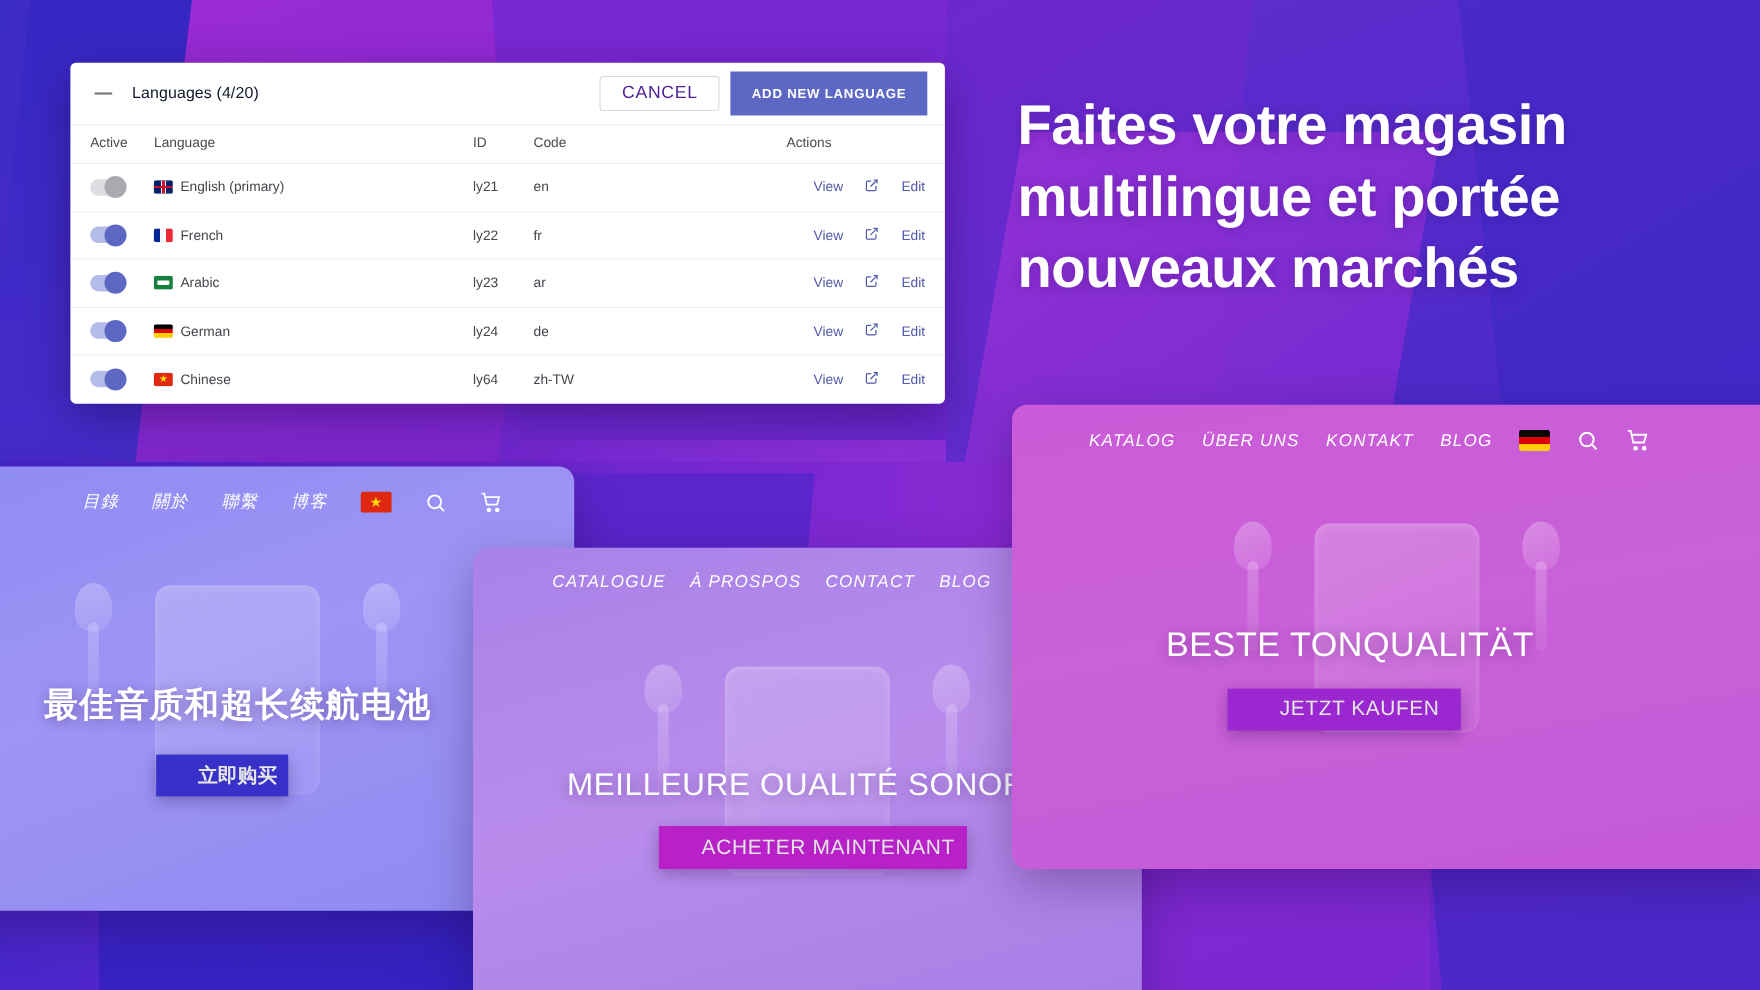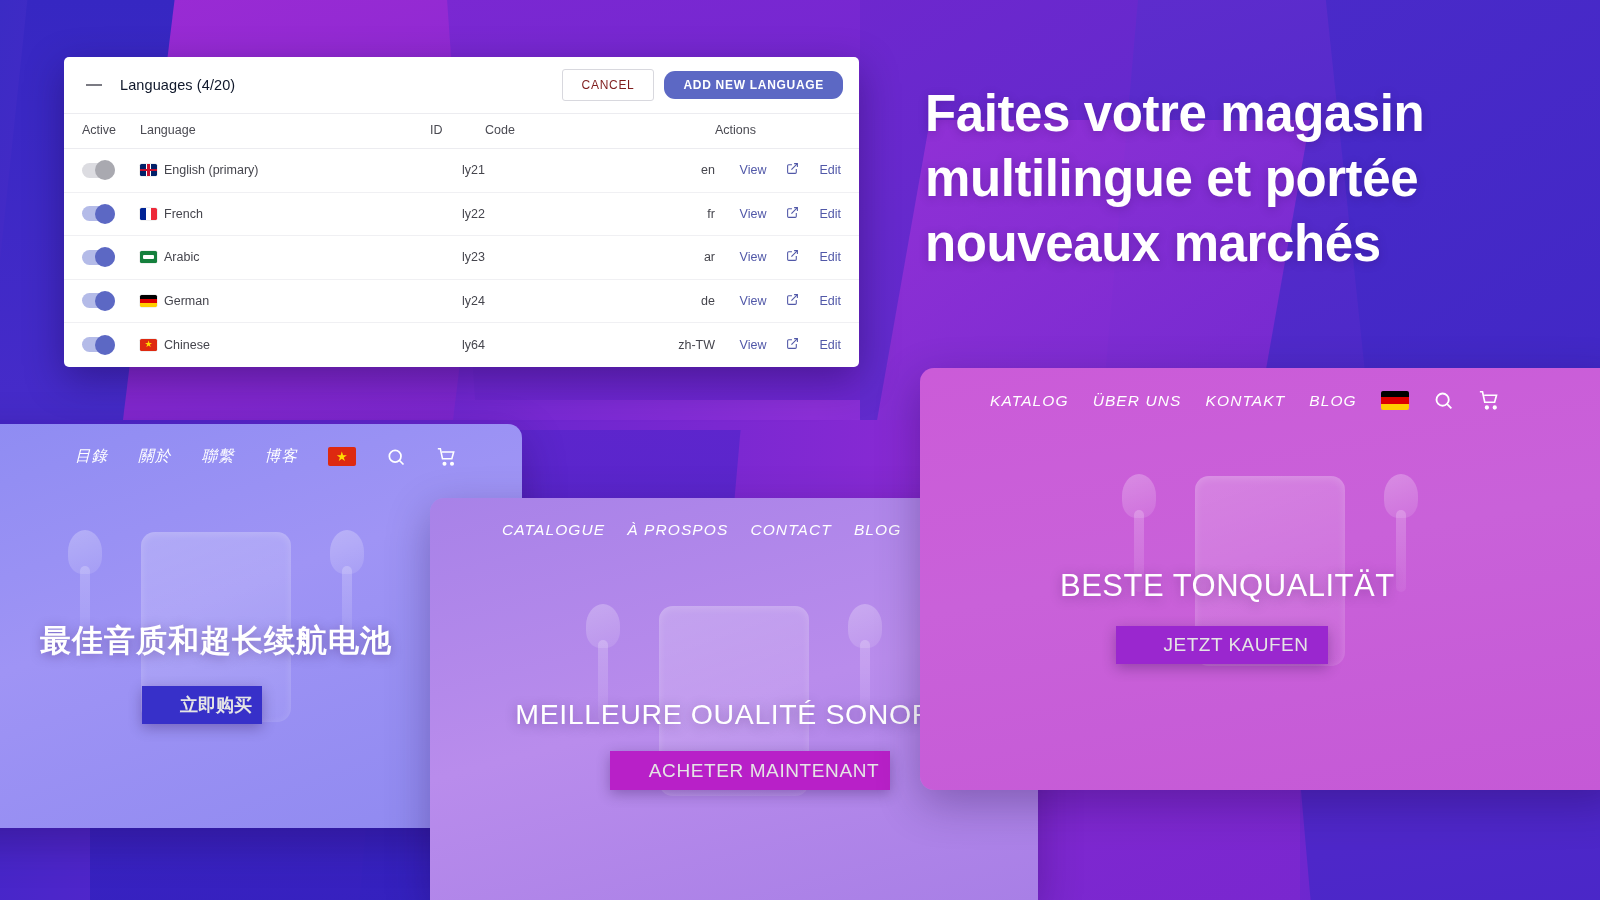--- a/index.html
+++ b/index.html
@@ -45,35 +45,35 @@
     background:#fff; border-radius:5px; z-index:20;
     box-shadow:0 12px 38px rgba(20,0,60,.38);
     overflow:hidden;
   }
   .dlg-head { height:56px; display:flex; align-items:center; padding:0 16px 0 22px; }
   .dash-icon { width:16px; height:2px; background:#7b7b83; margin-right:18px; flex:none; cursor:pointer; }
   .dlg-title { font-size:14.5px; color:#0f172a; letter-spacing:.1px; }
   .dlg-actions { margin-left:auto; display:flex; align-items:center; gap:10px; }
   .btn-cancel {
     height:32px; padding:0 19px; border:1px solid #d8d8de; background:#fff;
-    border-radius:3px; font-size:12px; letter-spacing:.7px; color:#7f1d1d;
+    border-radius:3px; font-size:16px; letter-spacing:.7px; color:#4c1d95;
     font-family:inherit; cursor:pointer; white-space:nowrap;
   }
   .btn-primary {
-    height:28px; padding:0 19px; border:none; background:#5c68c4;
-    border-radius:11px; font-size:12px; letter-spacing:.7px; color:#fff;
+    height:40px; padding:0 19px; border:none; background:#5c68c4;
+    border-radius:0; font-size:12px; letter-spacing:.7px; color:#fff;
     font-family:inherit; font-weight:600; cursor:pointer; white-space:nowrap;
   }
   .tbl { width:100%; border-collapse:collapse; table-layout:fixed; }
   .tbl th {
     font-size:12.5px; color:#4a4a52; font-weight:400; text-align:left;
     padding:9px 0 11px; border-bottom:1px solid #ececf0; border-top:1px solid #ececf0;
   }
   .tbl td { font-size:12.5px; color:#45454d; padding:0; height:43.5px;
-            border-bottom:1px solid #f0f0f3; vertical-align:middle;text-align:right; }
+            border-bottom:1px solid #f0f0f3; vertical-align:middle; }
   .tbl tr:last-child td { border-bottom:none; }
   .c-active { width:76px; padding-left:18px !important; }
   .c-lang   { width:290px; }
   .c-id     { width:55px; }
   .c-code   { width:230px; }
   .c-act    { text-align:right; padding-right:18px !important; }
 
   .toggle { width:33px; height:15px; border-radius:8px; position:relative; cursor:pointer; }
   .toggle .knob { position:absolute; top:-2.5px; width:20px; height:20px; border-radius:50%; }
   .toggle.off { background:#dcdce1; }
@@ -130,21 +130,21 @@
              background:linear-gradient(160deg,#8d8bf2 0%,#9f94f5 45%,#8f89f0 100%); }
   .card-zh .nav { padding-left:165px; gap:30px; }
   .card-zh .hero-title { top:196px; font-size:31px; font-weight:bold; letter-spacing:1px; }
   .card-zh .cta { left:232px; top:262px; width:120px; height:38px; line-height:38px;
                   background:#3730c9; font-size:18px; font-weight:bold; }
   
   .card-fr { left:430px; top:498px; width:608px; height:402px; border-radius:14px 14px 0 0;
              background:linear-gradient(165deg,#a882e8 0%,#b98cec 50%,#a87fe6 100%); }
   .card-fr .nav { padding-left:72px; gap:22px; }
   .card-fr .hero-title { top:200px; font-size:28.5px; letter-spacing:.6px; }
-  .card-fr .cta { left:180px; top:253px; width:280px; height:39px; line-height:39px;
+  .card-fr .cta { left:169px; top:253px; width:280px; height:39px; line-height:39px;
                   background:#b820c8; font-size:19px; letter-spacing:.6px; }
   
   .card-de { left:920px; top:368px; width:700px; height:422px; border-radius:14px 14px 14px 14px;
              background:linear-gradient(170deg,#cb5bd8 0%,#c961d9 45%,#c559d6 100%); }
   .card-de .nav { padding-left:70px; gap:24px; }
   .card-de .hero-title { top:200px; font-size:31px; letter-spacing:.5px; text-align:left; padding-left:140px;}
   .card-de .cta { left:196px; top:258px; width:212px; height:38px; line-height:38px;
                   background:#9a27cf; font-size:19px; letter-spacing:.5px; }
 
   

